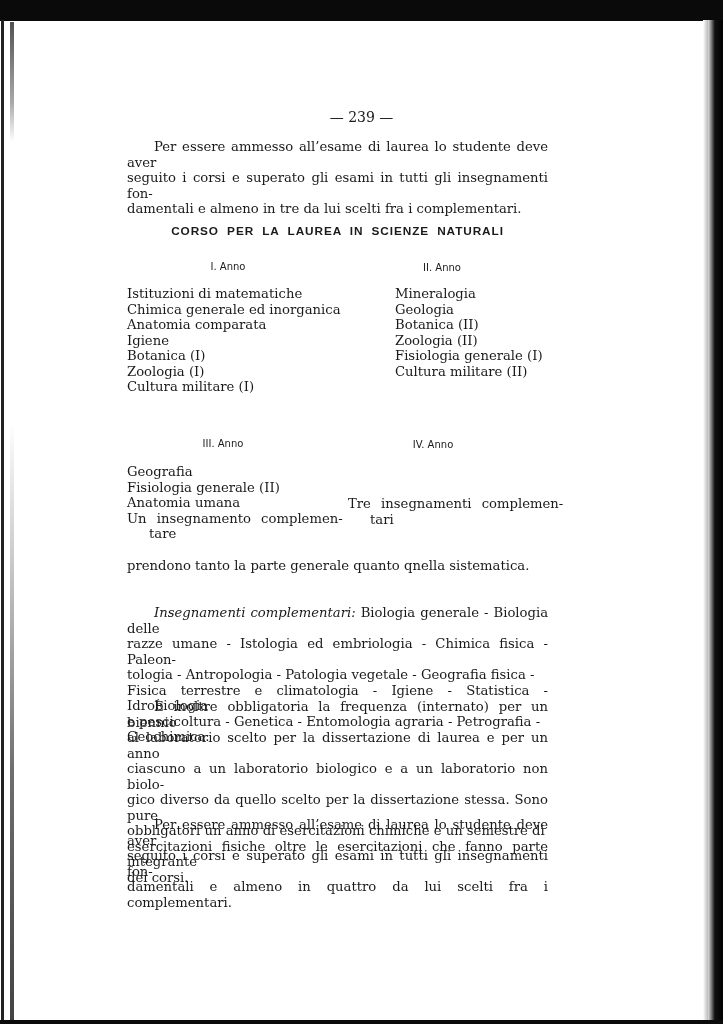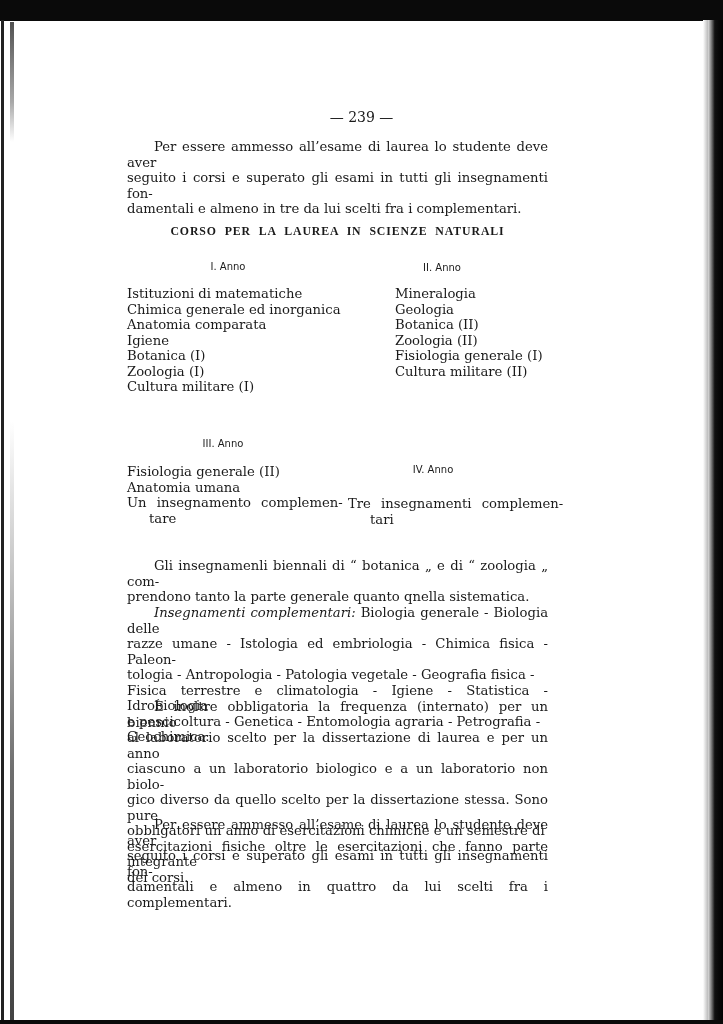--- a/index.html
+++ b/index.html
@@ -18,21 +18,21 @@
     background: linear-gradient(to right, #ddd 0%, #888 20%, #111 45%, #000 100%); }
   .right-shadow { position: absolute; left: 703px; top: 20px; width: 5px; height: 1004px;
     background: linear-gradient(to right, #fff, #bbb); }
 
   .page-number { position: absolute; top: 109px; left: 0; width: 723px; text-align: center; font-size: 14px; box-sizing: border-box; }
 
   .para { position: absolute; left: 127px; width: 421px; font-size: 13.2px; line-height: 15.5px; text-align: justify; }
   .para .indent { display: inline-block; width: 27px; }
 
   .title { position: absolute; top: 224px; left: 127px; width: 421px; text-align: center;
-    font-family: Liberation Serif, serif; font-weight: bold; font-size: 11.8px; letter-spacing: 0.9px; word-spacing: 4px; }
+    font-family: Liberation Sans, sans-serif; font-weight: bold; font-size: 11.8px; letter-spacing: 0.9px; word-spacing: 4px; }
 
   .col-head { position: absolute; font-family: "DejaVu Sans", "Liberation Sans", sans-serif; font-weight: normal; font-size: 10px; text-align: center; width: 200px; }
   .col-list { position: absolute; font-size: 13.2px; line-height: 15.5px; }
   .col-list div { white-space: nowrap; }
   .col-list .cont { padding-left: 22px; }
 </style>
 </head>
 <body>
 
 <div class="top-bar"></div>
@@ -68,34 +68,34 @@
   <div>Mineralogia</div>
   <div>Geologia</div>
   <div>Botanica (II)</div>
   <div>Zoologia (II)</div>
   <div>Fisiologia generale (I)</div>
   <div>Cultura militare (II)</div>
 </div>
 
 <div class="col-head" style="top:438px; left:123px;">III. Anno</div>
 <div class="col-list" style="top:464px; left:127px;">
+  <div>Geografia</div>
   <div>Fisiologia generale (II)</div>
   <div>Anatomia umana</div>
   <div style="word-spacing:6px;">Un insegnamento complemen-</div>
   <div class="cont">tare</div>
 </div>
 
-<div class="col-head" style="top:439px; left:333px;margin-top:25px;">IV. Anno</div>
+<div class="col-head" style="top:439px; left:333px;">IV. Anno</div>
 <div class="col-list" style="top:464px; left:348px;">
   <div style="word-spacing:6px;margin-top:32px;">Tre insegnamenti complemen-</div>
   <div class="cont">tari</div>
 </div>
 
 <div class="para" style="top:558px;">
-  <div><span class="indent"></span><span>Gli insegnamenli biennali di “ botanica „ e di “ zoologia „ com-</span></div>
   <div>prendono tanto la parte generale quanto qnella sistematica.</div>
 </div>
 
 <div class="para" style="top:605px;">
   <div><span class="indent"></span><em>Insegnamenti complementari:</em><span> Biologia generale - Biologia delle</span></div>
   <div>razze umane - Istologia ed embriologia - Chimica fisica - Paleon-</div>
   <div>tologia - Antropologia - Patologia vegetale - Geografia fisica -</div>
   <div>Fisica terrestre e climatologia - Igiene - Statistica - Idrobiologia</div>
   <div>e pescicoltura - Genetica - Entomologia agraria - Petrografia -</div>
   <div>Geochimica.</div>

